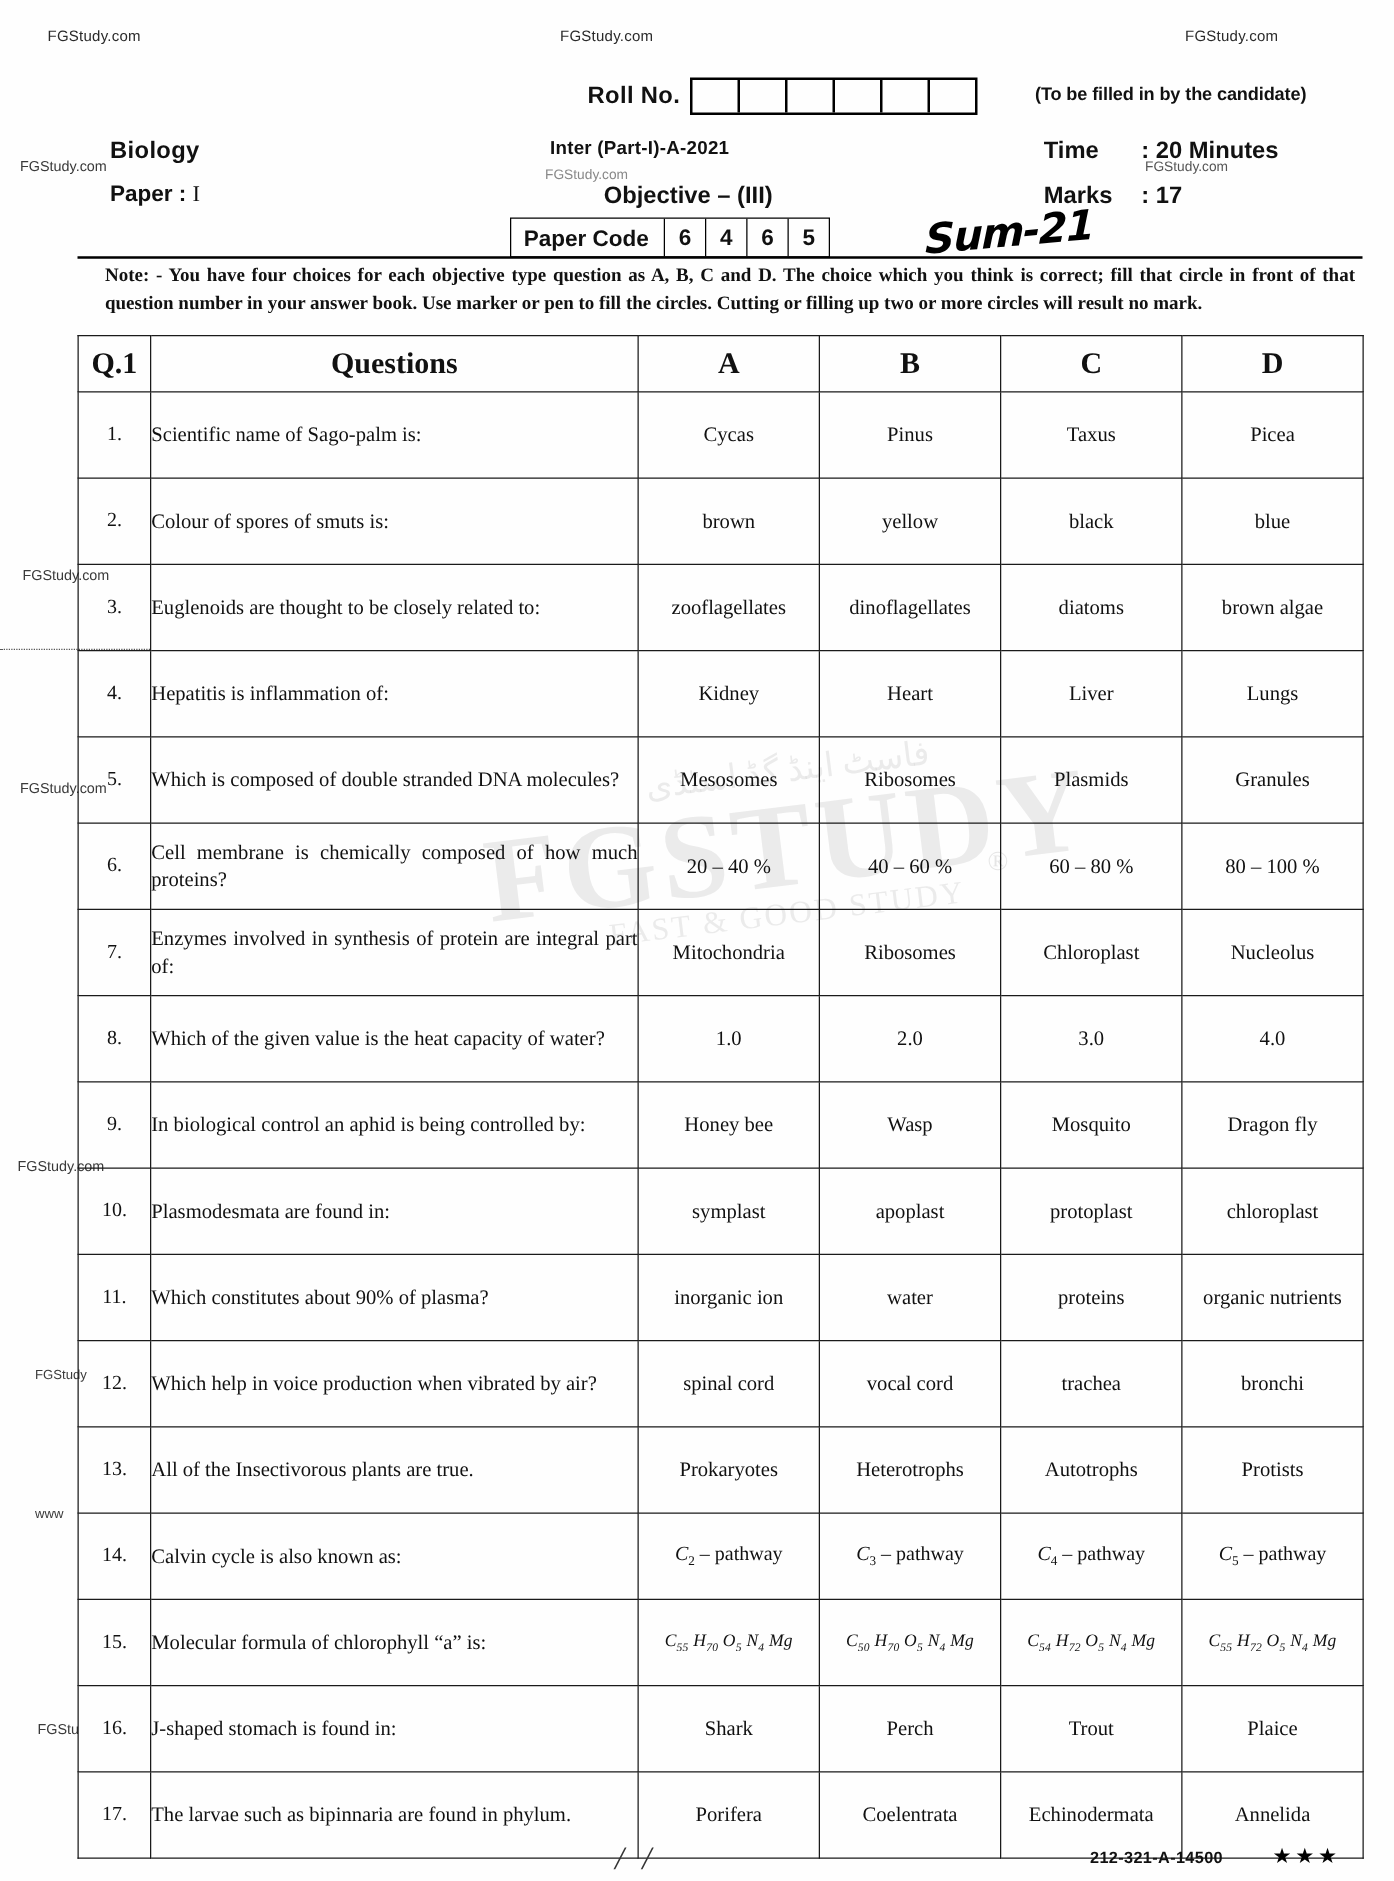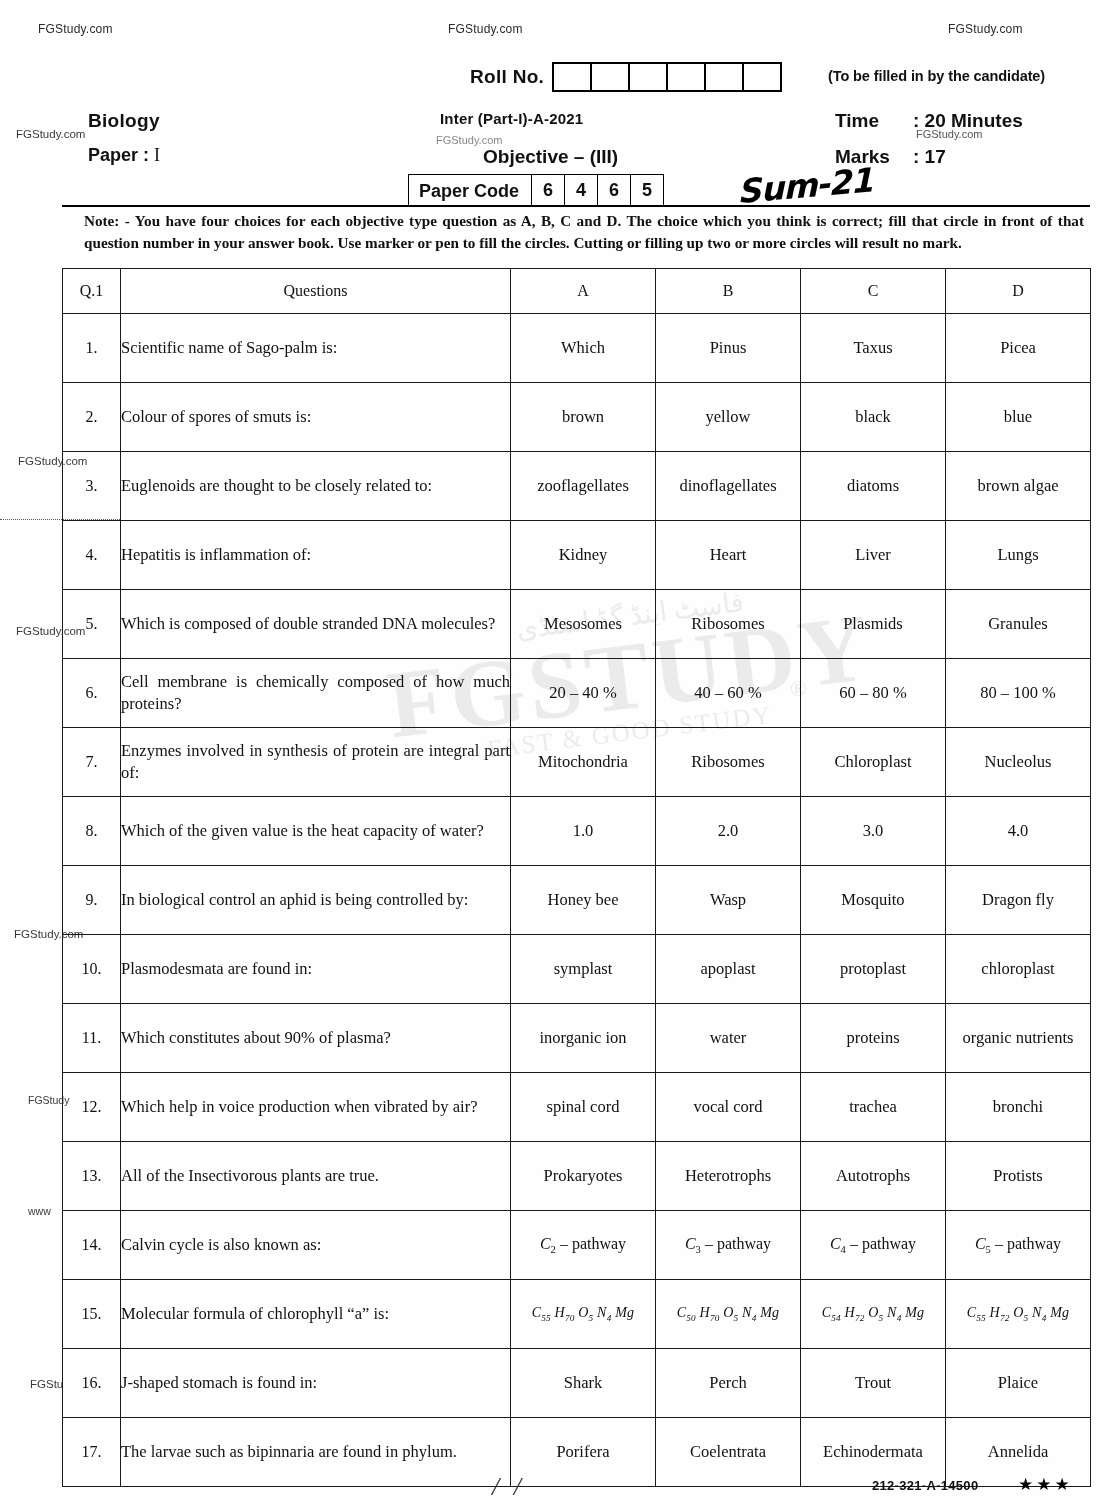--- a/index.html
+++ b/index.html
@@ -277,22 +277,22 @@
     table-layout: fixed;
   }
   table.quiz th, table.quiz td {
     border: 1px solid #1a1a1a;
     padding: 0;
     vertical-align: middle;
   }
   table.quiz thead th {
     height: 44px;
     font-family: "Liberation Serif", serif;
-    font-weight: normal;
-    font-size: 16px;
+    font-weight: bold;
+    font-size: 24px;
     text-align: center;
   }
   .c-no  { width: 58px; }
   .c-q   { width: 390px; }
   .c-opt { width: 145px; }
   .c-optd{ width: 145px; }
 
   td.num {
     text-align: center;
     font-size: 16px;
@@ -459,21 +459,21 @@
             <th>A</th>
             <th>B</th>
             <th>C</th>
             <th>D</th>
           </tr>
         </thead>
         <tbody id="quiz-body">
             <tr class="row-1line">
               <td class="num">1.</td>
               <td class="qtext single">Scientific name of Sago-palm is:</td>
-              <td class="opt">Which</td>
+              <td class="opt">Cycas</td>
               <td class="opt">Pinus</td>
               <td class="opt">Taxus</td>
               <td class="opt">Picea</td>
             </tr>
             <tr class="row-1line">
               <td class="num">2.</td>
               <td class="qtext single">Colour of spores of smuts is:</td>
               <td class="opt">brown</td>
               <td class="opt">yellow</td>
               <td class="opt">black</td>

